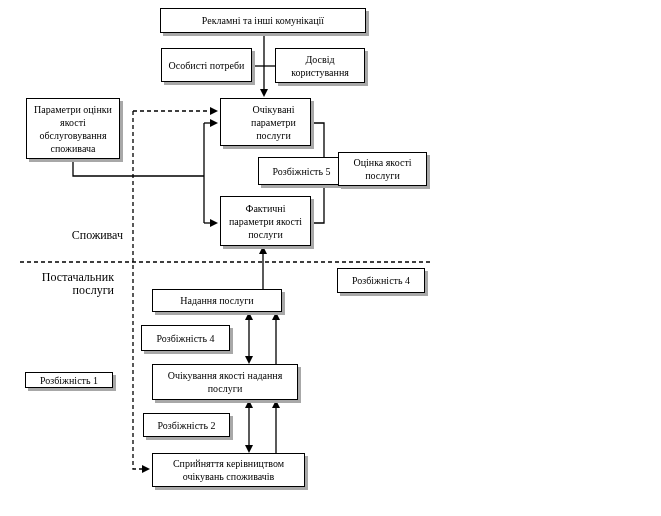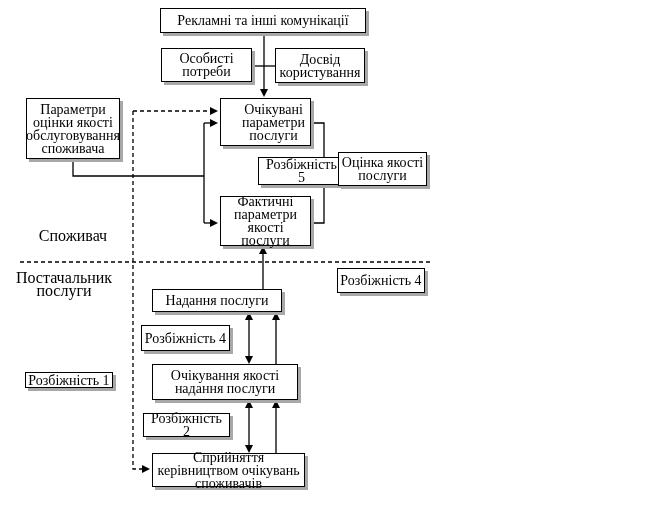--- a/index.html
+++ b/index.html
@@ -19,30 +19,30 @@
   .box {
     position: absolute;
     box-sizing: border-box;
     background: #ffffff;
     border: 1.4px solid #000000;
     box-shadow: 3px 3px 0 #a8a8a8;
     display: flex;
     align-items: center;
     justify-content: center;
     text-align: center;
-    font-size: 14px;
+    font-size: 10px;
     line-height: 13px;
     padding: 1px 2px;
     z-index: 2;
   }
   .plain-label {
     position: absolute;
-    font-size: 16px;
+    font-size: 12px;
     line-height: 13px;
-    text-align: center;
+    text-align: right;
     z-index: 2;
   }
   svg.wires {
     position: absolute;
     left: 0;
     top: 0;
     z-index: 1;
   }
   svg .ln   { stroke: #000000; stroke-width: 1.3; fill: none; }
   svg .dash { stroke: #000000; stroke-width: 1.3; fill: none; stroke-dasharray: 4 3; }

